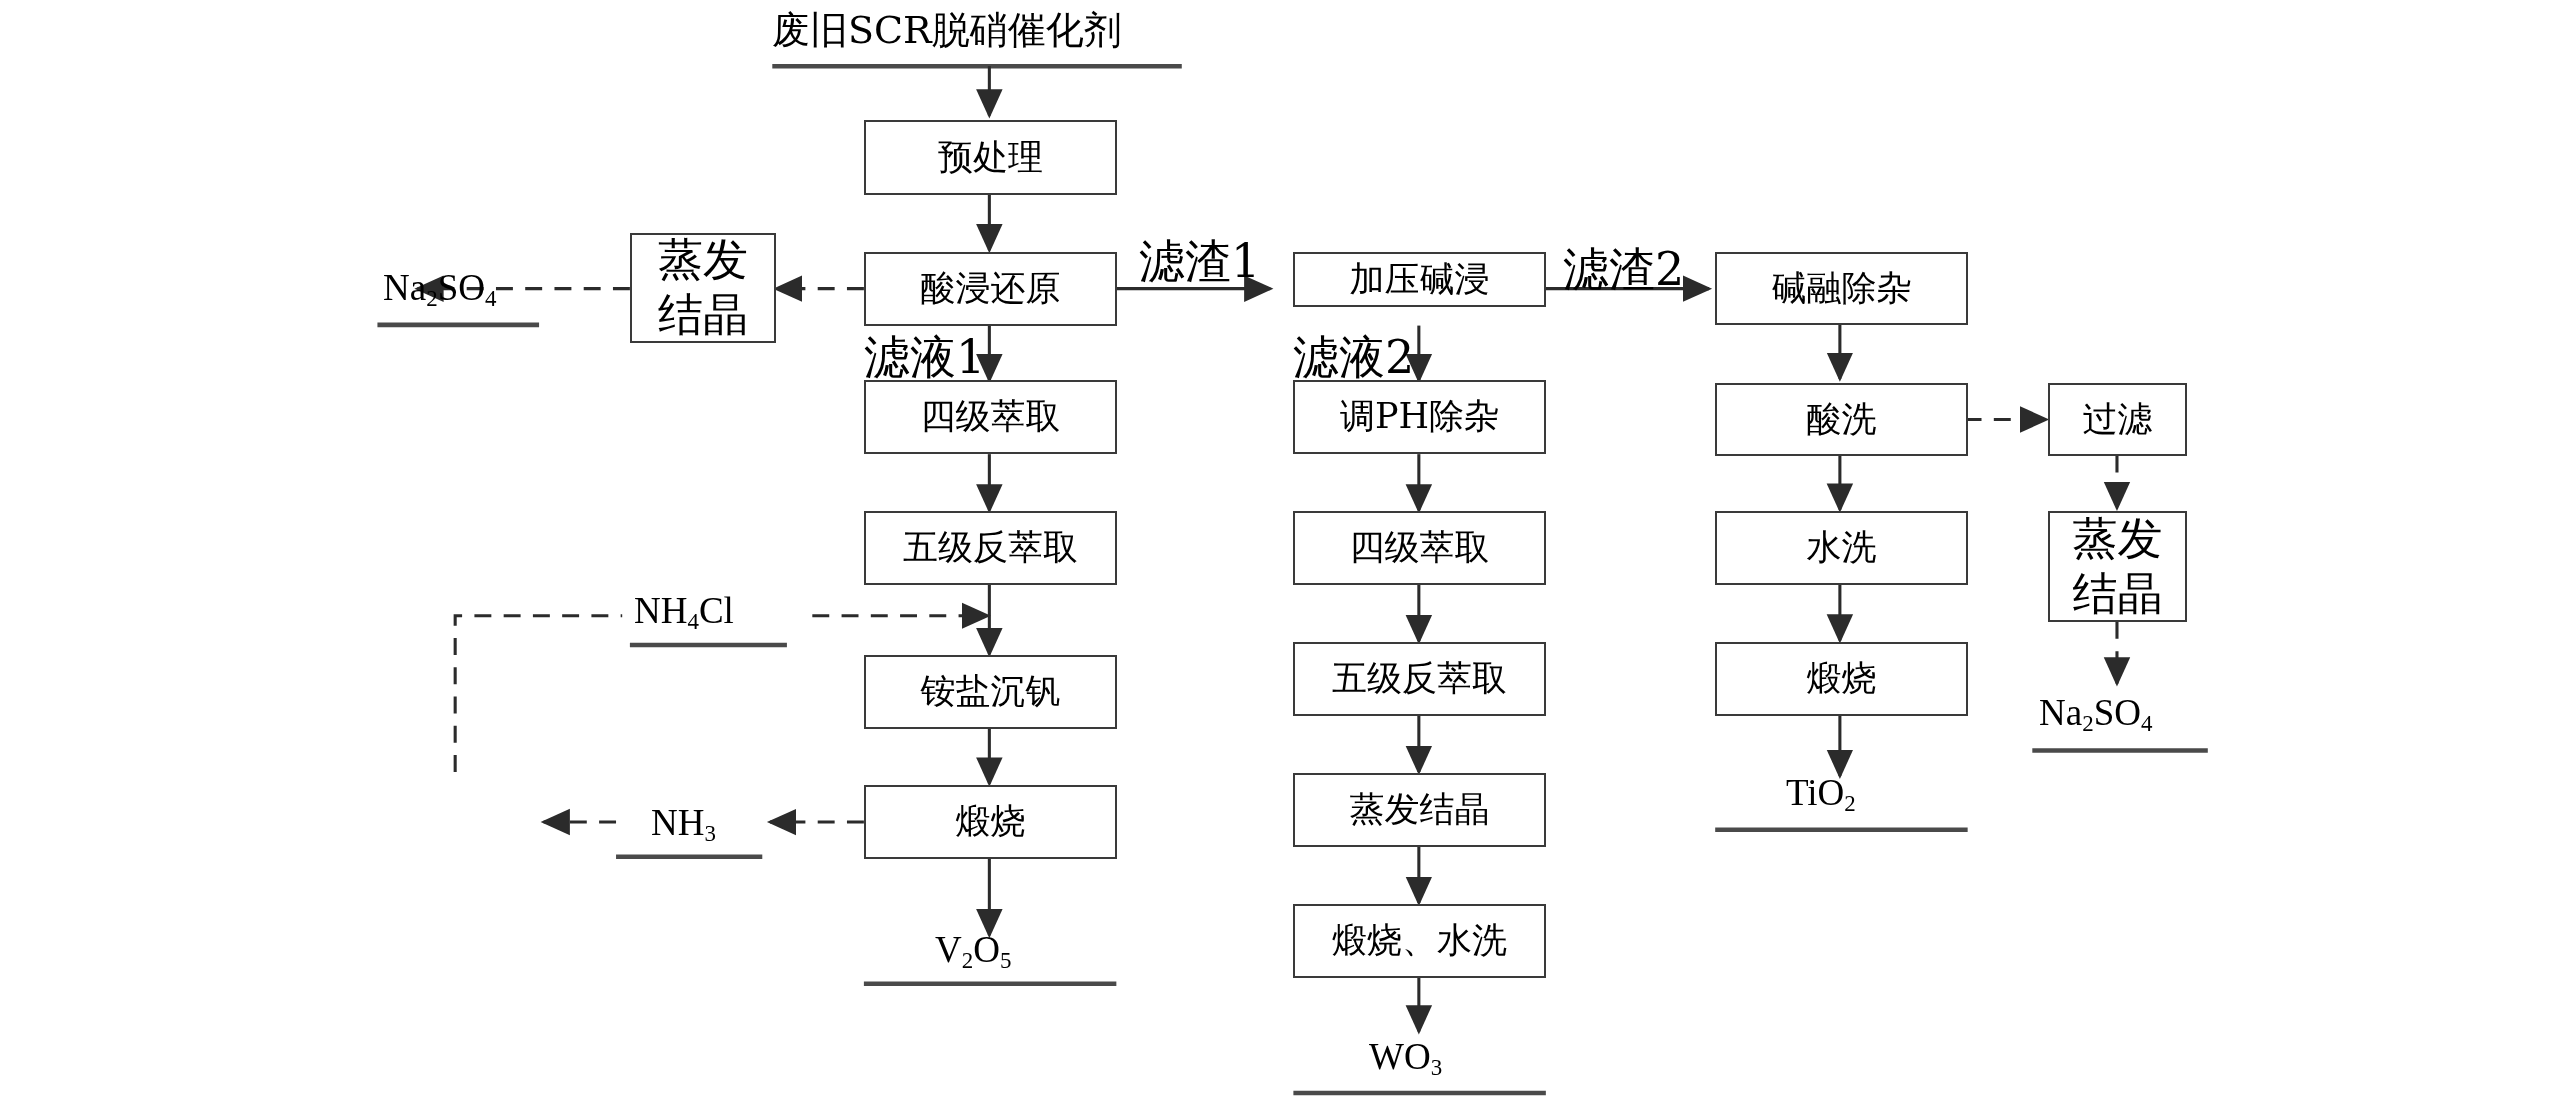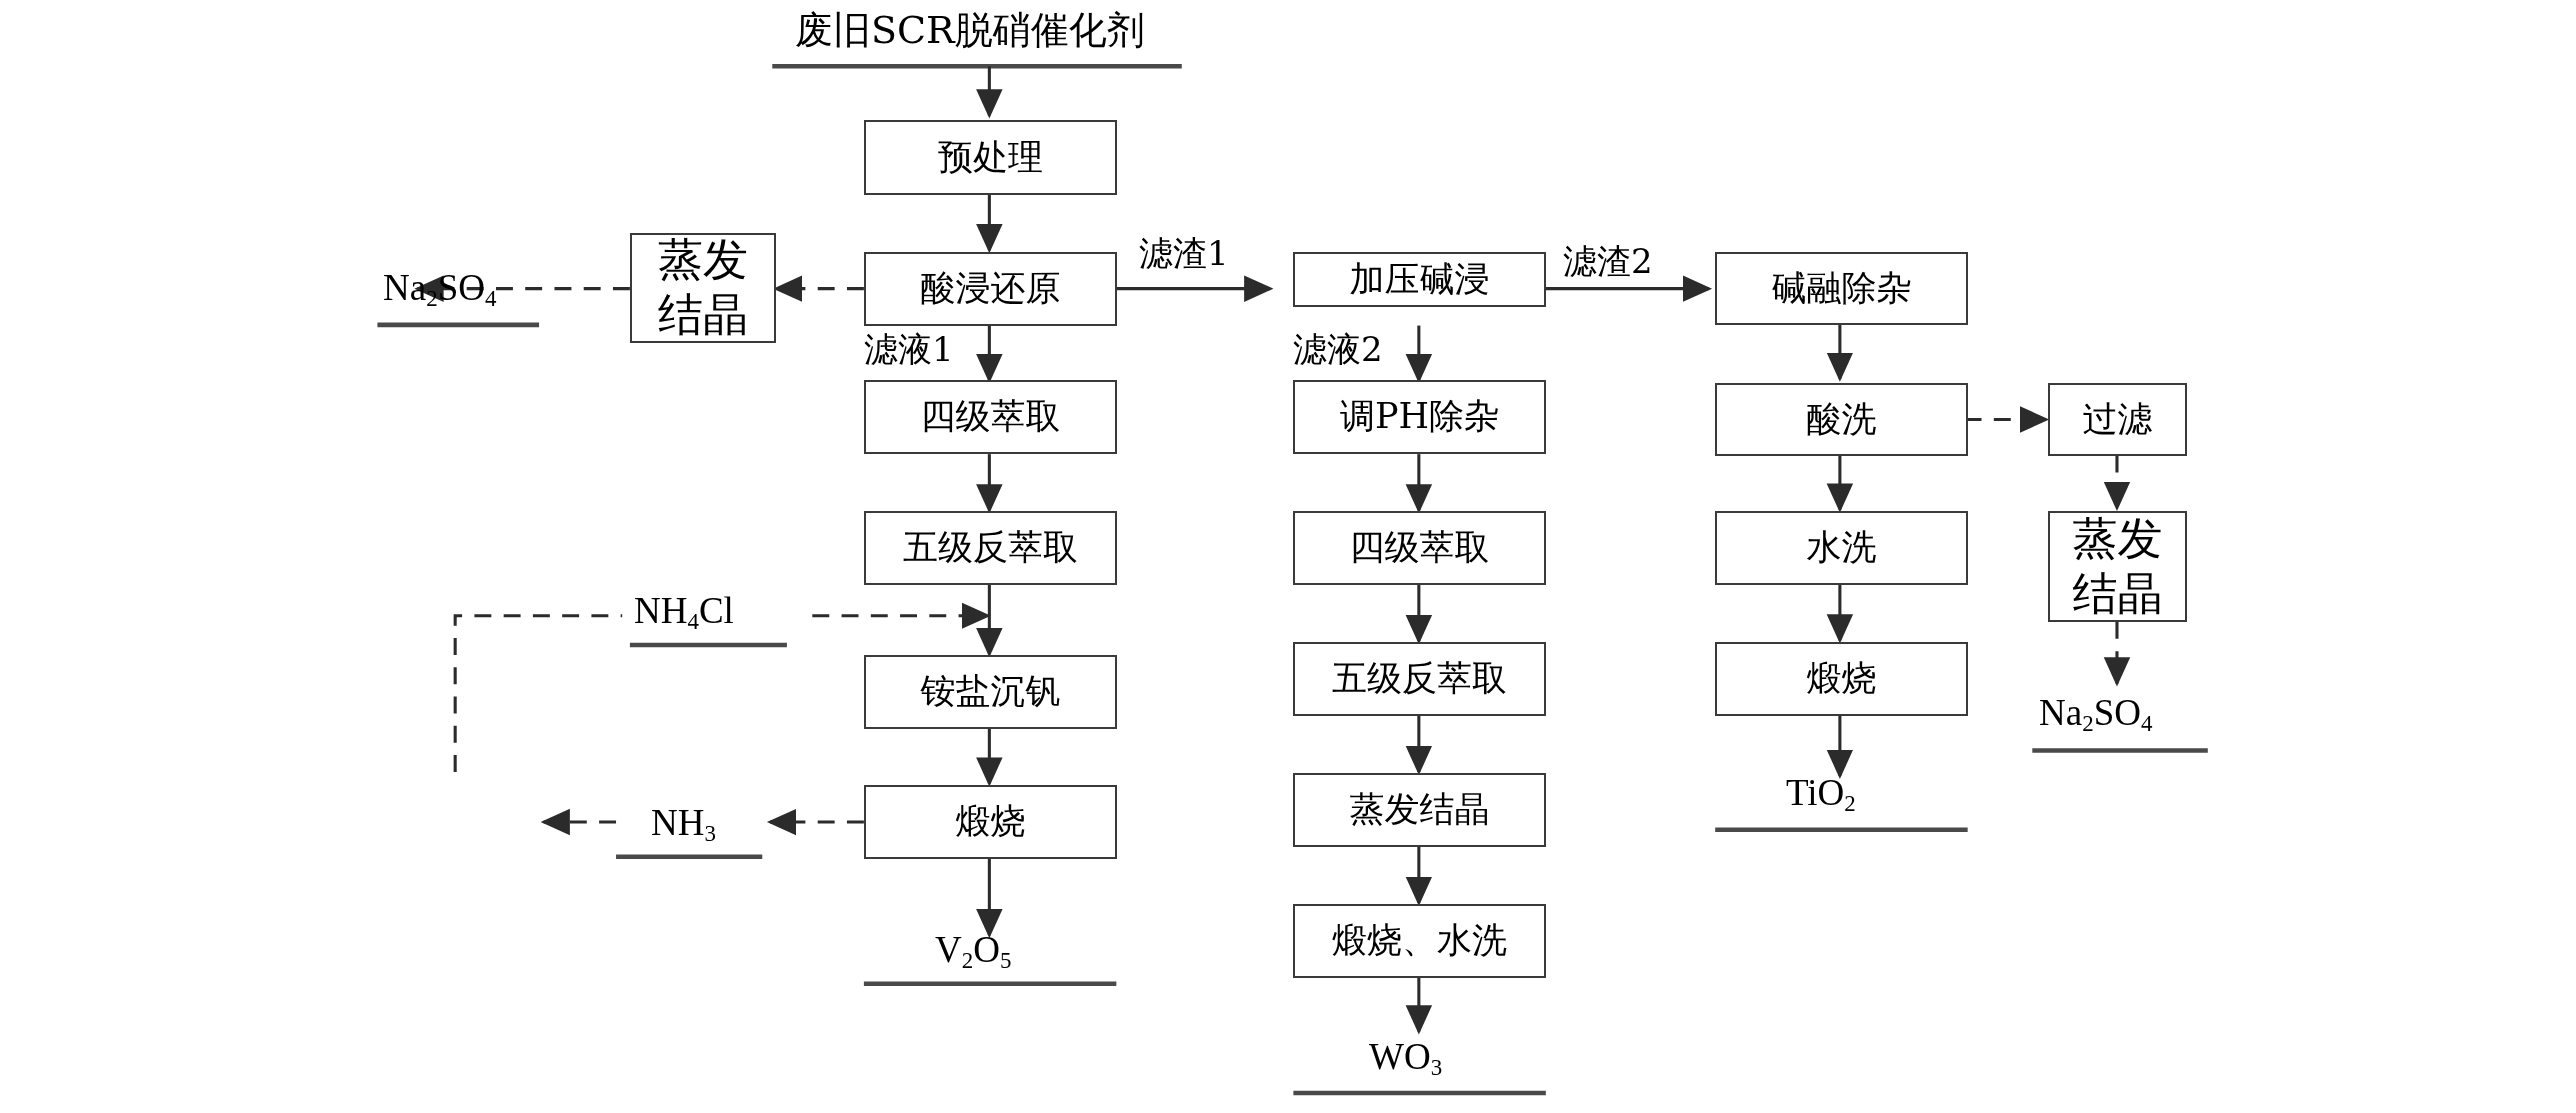--- a/index.html
+++ b/index.html
@@ -46,41 +46,40 @@
   }
   .freelabel {
     position: absolute;
     color: #000000;
     font-family: "DejaVu Serif", "Liberation Serif", serif;
     font-size: 34px;
     white-space: nowrap;
     text-align: center;
   }
   .freelabel.cjk {
-    font-size: 34px;
+    font-size: 46px;
   }
   .term {
     position: absolute;
     color: #000000;
     font-family: "Liberation Serif", "DejaVu Serif", serif;
     font-size: 37px;
     white-space: nowrap;
     text-align: center;
   }
   .term sub {
     font-size: 0.62em;
     vertical-align: -0.28em;
   }
   .title {
     position: absolute;
     color: #000000;
     font-family: "DejaVu Serif", "Liberation Serif", serif;
     font-size: 38px;
     white-space: nowrap;
-    margin-left: 23px;
   }
 </style>
 </head>
 <body>
 
 <div id="canvas">
 
   <svg class="layer" viewBox="0 0 3346 1446">
     <defs>
       <marker id="ah" markerWidth="11" markerHeight="11" refX="8.5" refY="5.5" orient="auto" markerUnits="strokeWidth">

